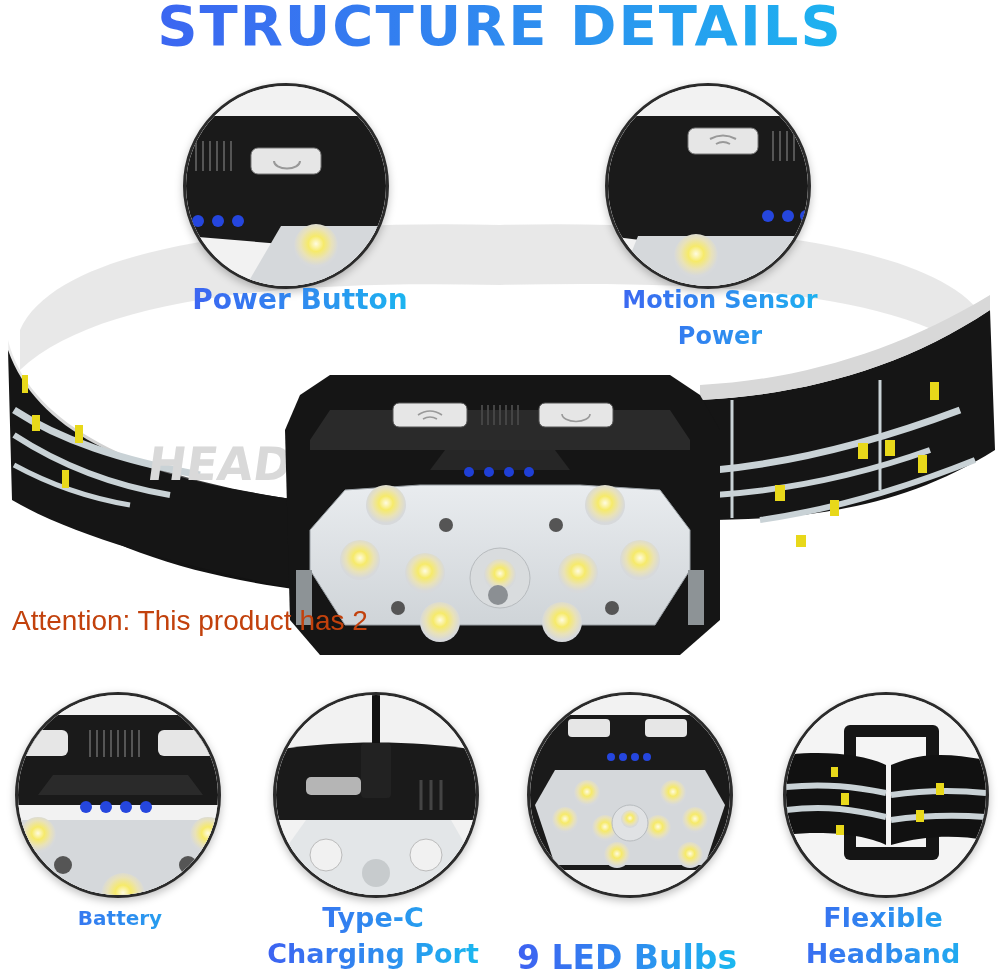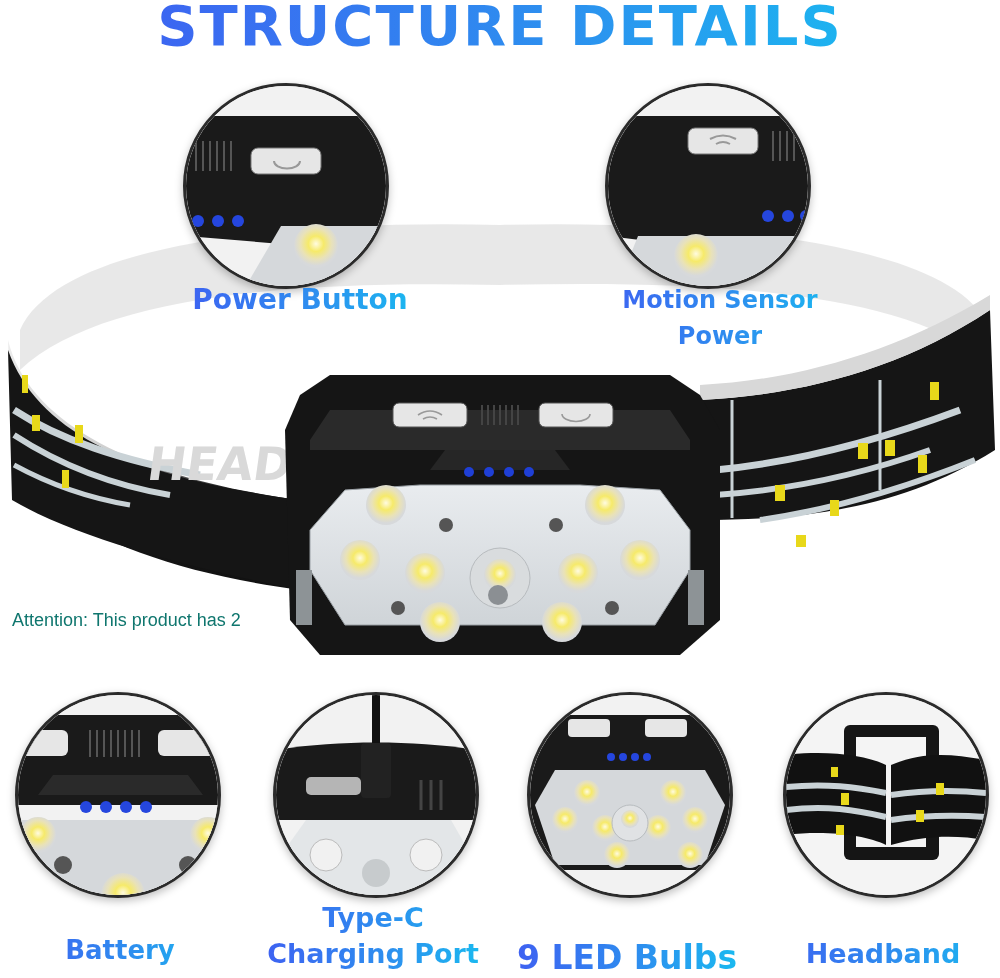--- a/index.html
+++ b/index.html
@@ -18,21 +18,21 @@
   }
 
   .label {
     position: absolute; text-align: center; font-weight: bold;
     font-family: "DejaVu Sans", sans-serif; line-height: 36px;
   }
   .label span { display: inline-block; }
 
   .attention {
     position: absolute; left: 12px; top: 608px; width: 360px;
-    font-family: "Liberation Sans", sans-serif; font-size: 18px; line-height: 25px; color: #0f766e;
+    font-family: "Liberation Sans", sans-serif; font-size: 28px; line-height: 25px; color: #c2410c;
   }
 
   .circle {
     position: absolute; border-radius: 50%; overflow: hidden;
     border: 3px solid #2b2b2b; background: #f4f4f4;
     box-shadow: 0 3px 8px rgba(0,0,0,0.25);
   }
   .circle svg { position: absolute; left: 0; top: 0; width: 100%; height: 100%; }
 
   .main-svg { position: absolute; left: 0; top: 200px; width: 1000px; height: 500px; }
@@ -218,21 +218,21 @@
     <circle cx="108" cy="112" r="6" fill="#2546de"></circle>
       <circle cx="128" cy="112" r="6" fill="#2546de"></circle>
     <path d="M0 125 L 200 125 L 200 200 L 0 200 Z" fill="#d5d8db"></path>
     <circle cx="20" cy="140" r="18" fill="url(#ledGlow)"></circle>
       <circle cx="190" cy="140" r="18" fill="url(#ledGlow)"></circle>
     <circle cx="45" cy="170" r="9" fill="#555"></circle>
       <circle cx="170" cy="170" r="9" fill="#555"></circle>
     <circle cx="105" cy="200" r="22" fill="url(#ledGlow)"></circle>
   </svg>
 </div>
-<div class="label grad-text" style="left:0px; top:900px; width:240px; font-size:26px;margin-top:32px;">
+<div class="label grad-text" style="left:0px; top:900px; width:240px; font-size:20px;">
   <span>Battery</span><br>
 </div>
 
 <div class="circle" style="left:273px; top:692px; width:200px; height:200px;">
   <svg viewBox="0 0 200 200">
     <rect x="0" y="0" width="200" height="200" fill="#f2f2f2"></rect>
     <path d="M0 55 C 60 45, 140 45, 200 55 L 200 125 L 0 125 Z" fill="#1a1a1a"></path>
     <rect x="96" y="0" width="8" height="50" fill="#111"></rect>
     <rect x="85" y="48" width="30" height="55" rx="4" fill="#222"></rect>
     <rect x="30" y="82" width="55" height="18" rx="5" fill="#b5b5b5"></rect>
@@ -290,14 +290,14 @@
     <path d="M105 100 C 140 95, 170 95, 200 98" stroke="#c9d2d6" stroke-width="6" fill="none"></path>
     <path d="M105 125 C 140 120, 170 120, 200 122" stroke="#c9d2d6" stroke-width="6" fill="none"></path>
     <rect x="45" y="72" width="7" height="10" fill="#e8d81a"></rect>
     <rect x="55" y="98" width="8" height="12" fill="#e8d81a"></rect>
     <rect x="50" y="130" width="8" height="10" fill="#e8d81a"></rect>
     <rect x="150" y="88" width="8" height="12" fill="#e8d81a"></rect>
     <rect x="130" y="115" width="8" height="12" fill="#e8d81a"></rect>
   </svg>
 </div>
 <div class="label grad-text" style="left:743px; top:900px; width:280px; font-size:27px;">
-  <br><span>Headband</span>
+  <span>Flexible</span><br><span>Headband</span>
 </div>
 
 </body></html>

